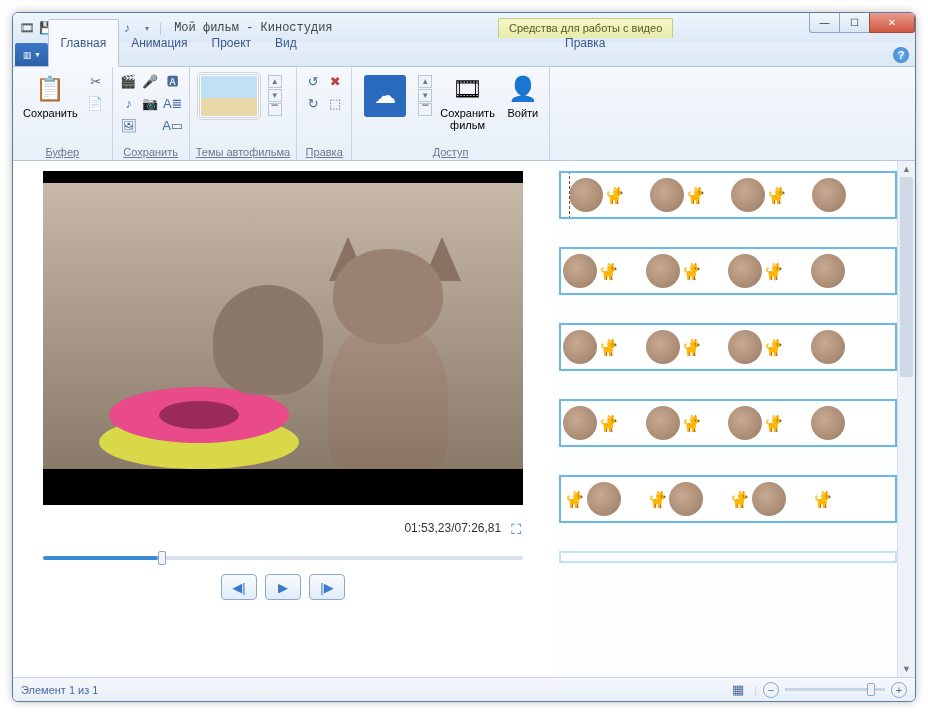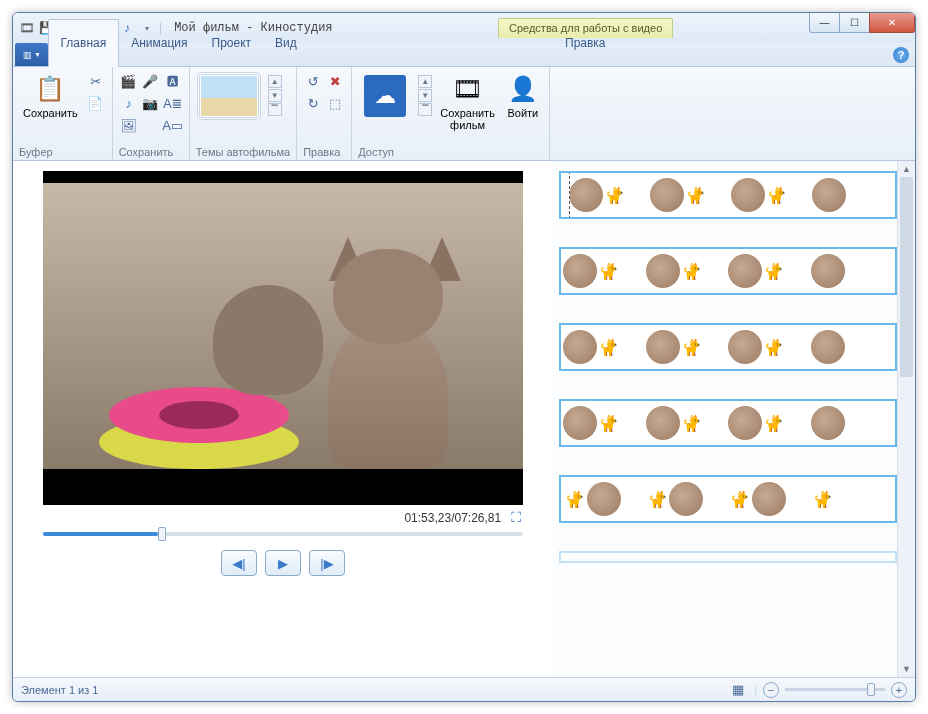--- a/index.html
+++ b/index.html
@@ -27,21 +27,21 @@
 .file-tab .arrow { font-size: 8px; }
 .tab { padding: 16px 12px; color: #3a5a8a; cursor: pointer; }
 .tab.active { background: #f5f8fc; border: 1px solid #b8c8dc; border-bottom: 1px solid #f5f8fc; border-radius: 2px 2px 0 0; color: #3a5a8a; margin-bottom: -1px; }
 .context-tab { position: absolute; left: 540px; }
 .help-btn { position: absolute; right: 6px; top: 4px; width: 16px; height: 16px; border-radius: 8px; background: radial-gradient(#6ab0f0, #3a80d0); color: #fff; font-size: 11px; font-weight: bold; display: flex; align-items: center; justify-content: center; }
 
 
 .ribbon { height: 94px; background: linear-gradient(#f5f8fc, #e8eff8); border-bottom: 1px solid #b8c8dc; display: flex; font-size: 11px; }
 .group { border-right: 1px solid #c8d4e4; padding: 4px 6px 2px; display: flex; flex-direction: column; }
 .group-body { flex: 1; display: flex; align-items: flex-start; gap: 4px; }
-.group-label { text-align: left; color: #6a7a8a; font-size: 11px; padding-top: 2px; }
+.group-label { text-align: center; color: #6a7a8a; font-size: 11px; padding-top: 2px; text-decoration: underline; }
 .big-btn { display: flex; flex-direction: column; align-items: center; gap: 2px; padding: 2px 4px; text-align: center; line-height: 1.1; }
 .big-btn .ico { width: 32px; height: 32px; display: flex; align-items: center; justify-content: center; font-size: 24px; }
 .small-grid { display: grid; grid-template-columns: repeat(2, 20px); grid-auto-rows: 20px; gap: 2px; }
 .small-grid.three { grid-template-columns: repeat(3, 20px); }
 .sm-ico { width: 20px; height: 20px; display: flex; align-items: center; justify-content: center; font-size: 13px; color: #4a6a9a; }
 .theme-thumb { width: 58px; height: 42px; border-radius: 2px; background: linear-gradient(#bfe0f5 55%, #e8d8a8 55%); border: 1px solid #fff; outline: 1px solid #c8d4e4; box-shadow: 0 0 0 2px #fff, 0 0 0 3px #c8d4e4; margin: 4px; }
 .theme-nav { display: flex; flex-direction: column; gap: 1px; margin-left: 2px; margin-top: 4px; }
 .theme-nav div { width: 14px; height: 13px; border: 1px solid #b8c8dc; background: #f0f4fa; font-size: 8px; display: flex; align-items: center; justify-content: center; color: #6a7a8a; }
 .cloud-ico { width: 42px; height: 42px; background: #2a6bbf; border-radius: 3px; display: flex; align-items: center; justify-content: center; color: #fff; font-size: 22px; margin: 2px; }
 
@@ -54,21 +54,21 @@
 .toy .ring1 { position: absolute; bottom: 0; width: 200px; height: 54px; background: #d8d848; border-radius: 50%; }
 .toy .ring2 { position: absolute; bottom: 26px; width: 180px; left: 10px; height: 56px; background: #e84a8a; border-radius: 50%; }
 .toy .ring2::after { content:''; position:absolute; left:50px; top:14px; width:80px; height:28px; background:#9a2a5a; border-radius:50%; }
 .cat1 { position: absolute; left: 170px; bottom: 74px; width: 110px; height: 110px; background: #8a7868; border-radius: 50% 50% 40% 40%; }
 .cat2 { position: absolute; right: 60px; bottom: 0; width: 150px; height: 230px; }
 .cat2 .body { position: absolute; bottom: 0; width: 120px; left: 15px; height: 150px; background: linear-gradient(#a89080, #8a7565); border-radius: 55% 55% 20% 20%; }
 .cat2 .head { position: absolute; top: 10px; left: 20px; width: 110px; height: 95px; background: #9a8272; border-radius: 48%; }
 .cat2 .ear { position: absolute; top: -2px; width: 38px; height: 44px; background: #8a7262; }
 .cat2 .ear.l { left: 16px; clip-path: polygon(50% 0, 100% 100%, 0 100%); }
 .cat2 .ear.r { right: 2px; clip-path: polygon(50% 0, 100% 100%, 0 100%); }
-.time-row { display: flex; justify-content: flex-end; align-items: center; gap: 10px; padding: 4px 2px; font-size: 12px; color: #333; width: 480px; }
+.time-row { display: flex; justify-content: flex-end; gap: 10px; padding: 16px 2px; font-size: 12px; color: #333; width: 480px; }
 .seek { width: 480px; height: 4px; background: #d8e0ea; border-radius: 2px; position: relative; margin-top: 2px; }
 .seek .fill { position: absolute; left: 0; top: 0; height: 4px; width: 24%; background: #3a8ad8; border-radius: 2px; }
 .seek .thumb { position: absolute; left: 24%; top: -5px; width: 8px; height: 14px; background: #f0f4fa; border: 1px solid #8aa8c8; border-radius: 2px; }
 .play-controls { display: flex; gap: 8px; justify-content: center; padding: 14px 0; width: 480px; }
 .pc-btn { width: 36px; height: 26px; border: 1px solid #8aa8c8; border-radius: 4px; background: linear-gradient(#f8fbfe, #e0ecf8); display: flex; align-items: center; justify-content: center; color: #3a7ac8; font-size: 13px; }
 
 .timeline-pane { flex: 1; background: #fcfdfe; position: relative; padding: 10px 18px 10px 6px; overflow: hidden; }
 .vscroll { position: absolute; right: 0; top: 0; bottom: 0; width: 18px; background: #eef2f8; border-left: 1px solid #d8e0ea; }
 .vscroll .arr { height: 16px; display: flex; align-items: center; justify-content: center; font-size: 9px; color: #6a7a8a; }
 .vscroll .thumb { position: absolute; top: 16px; left: 2px; right: 2px; height: 200px; background: #d0dae6; border-radius: 2px; }

